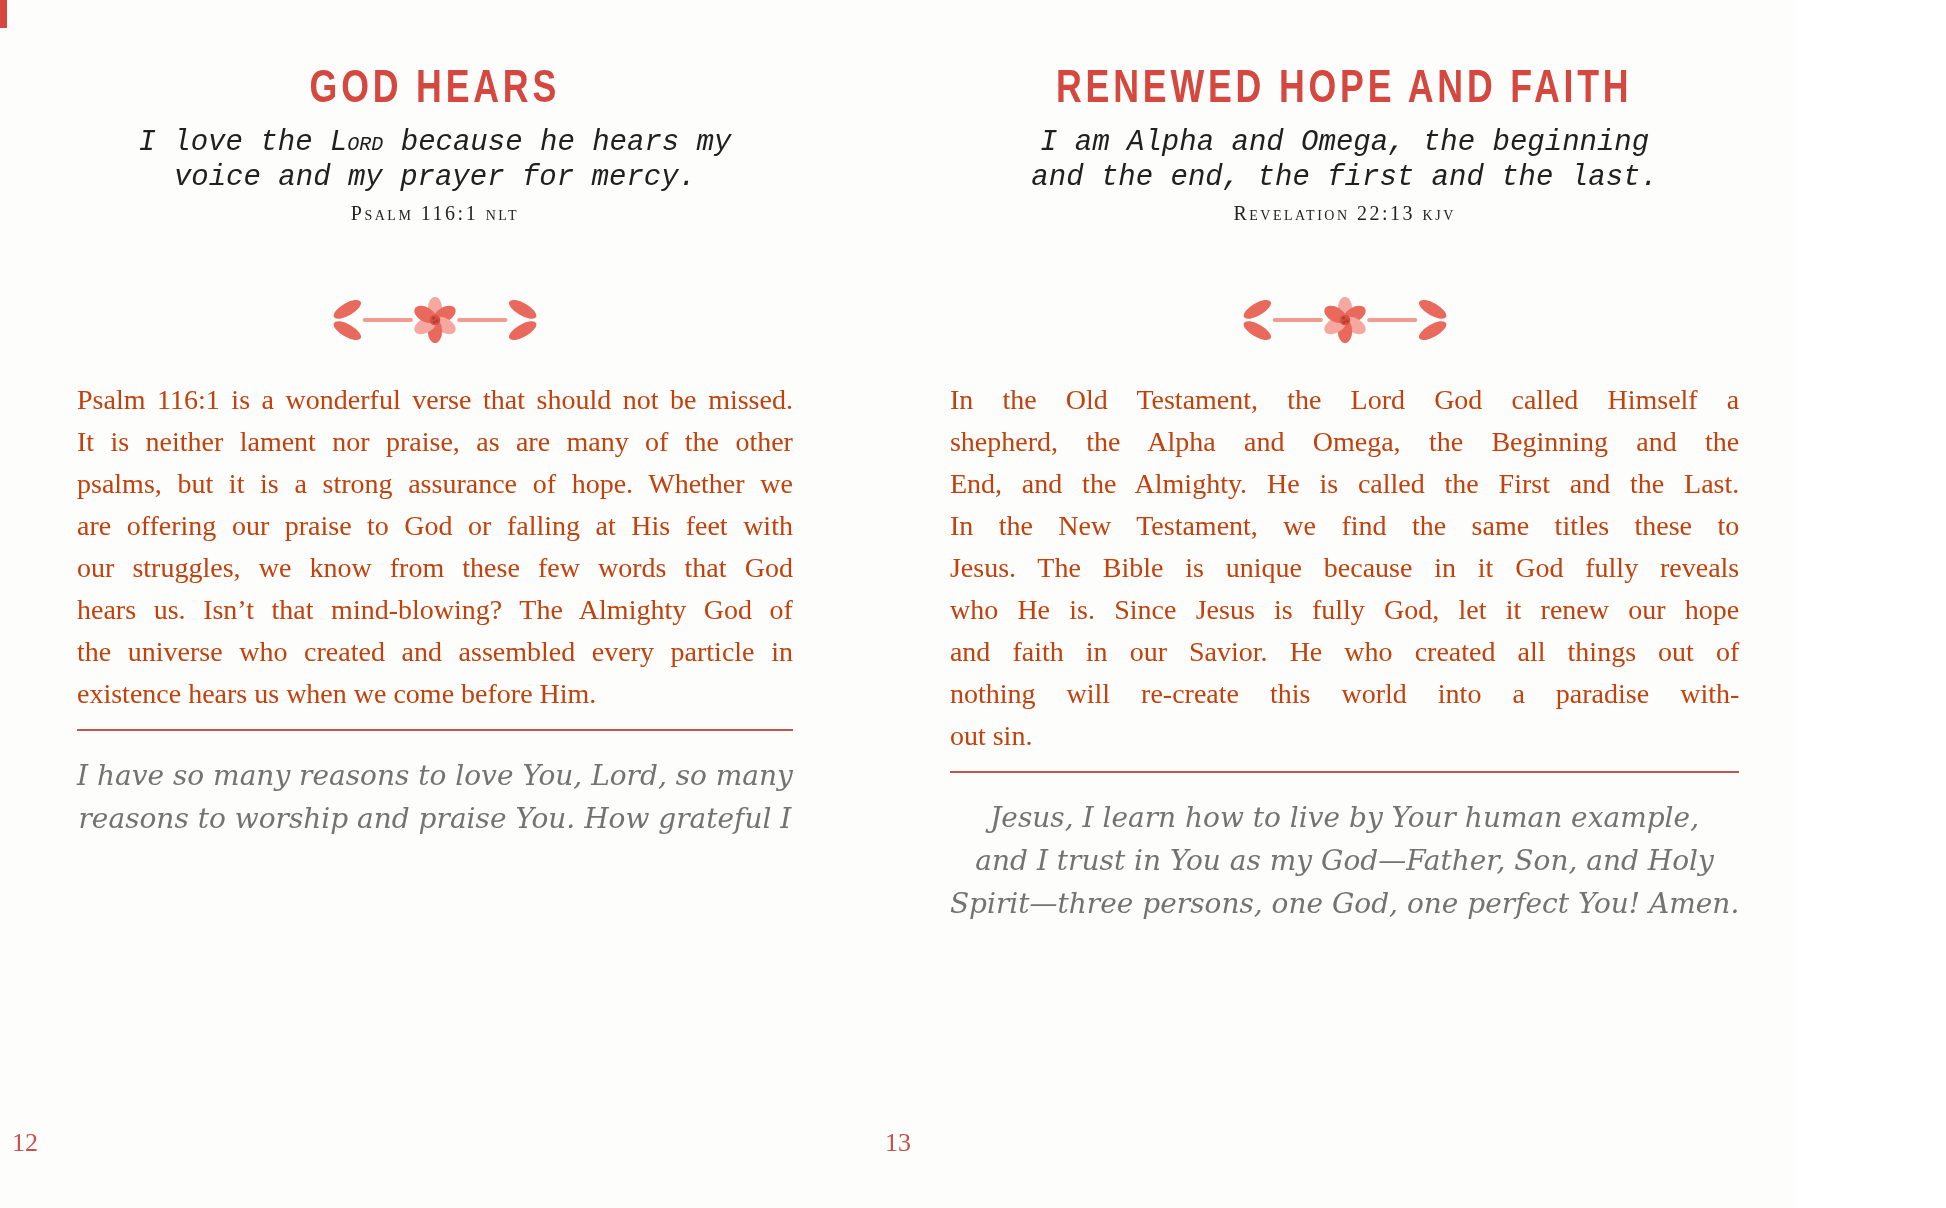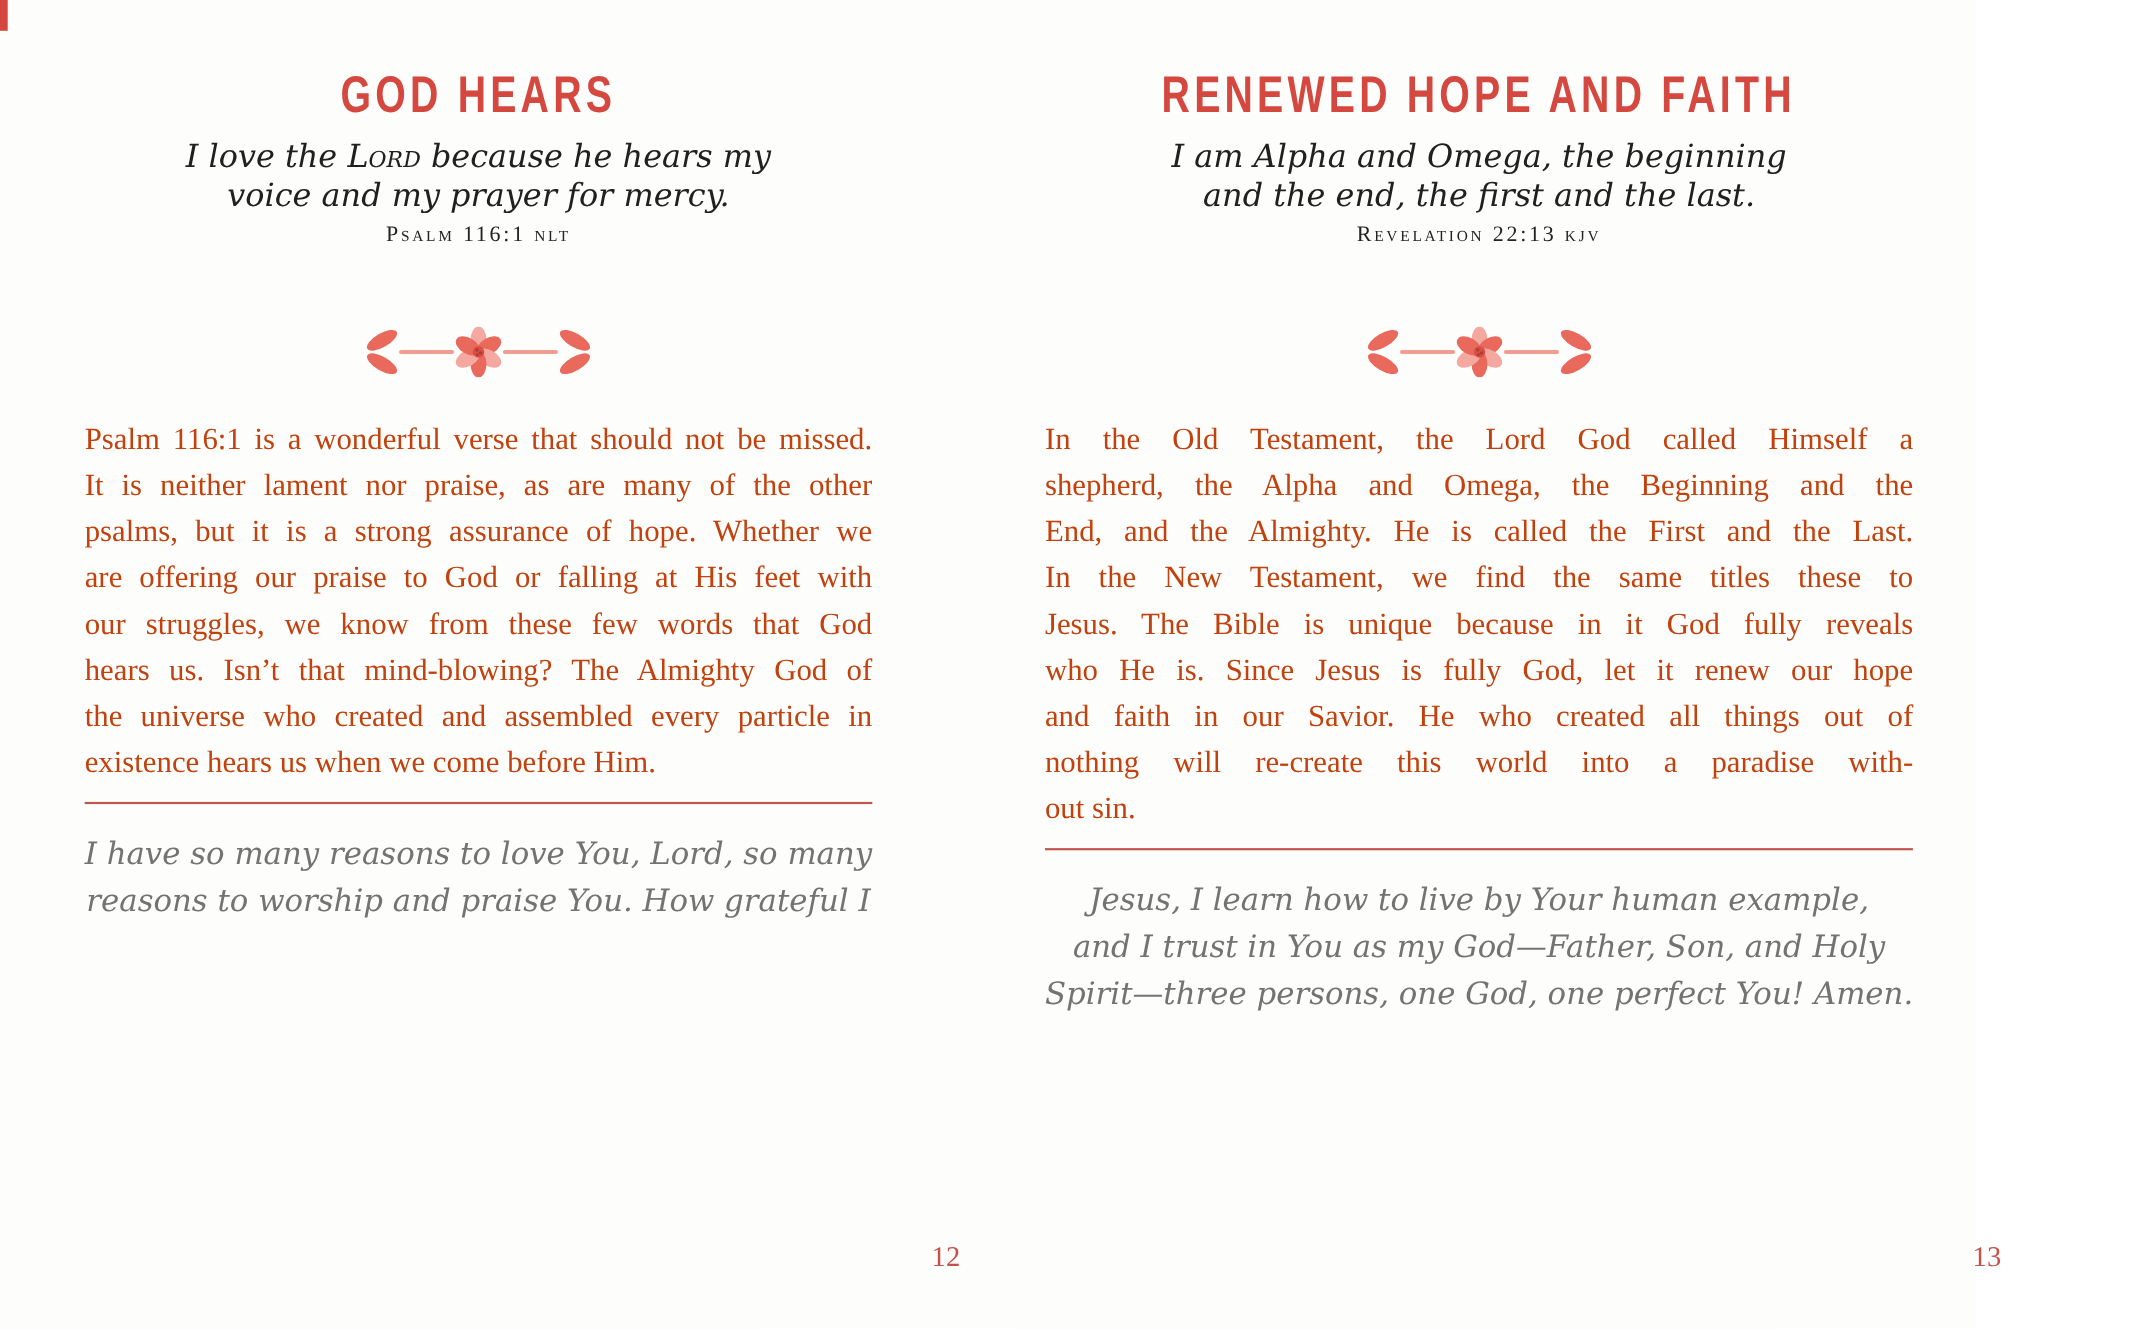--- a/index.html
+++ b/index.html
@@ -26,21 +26,21 @@
     color: var(--title-color, #d5483f);
     white-space: nowrap;
   }
   .title-inner { display: inline-block; transform: scaleX(0.76); letter-spacing: 5px; }
 
   .scripture {
     margin-top: 13px; text-align: center;
     font-family: "DejaVu Serif", serif; font-style: italic;
     font-size: 29px; color: #202020;
   }
-  .s-line { line-height: 35px; white-space: nowrap; }
+  .s-line { line-height: 35px; white-space: nowrap; font-family: Liberation Mono, monospace; }
   .sc { font-variant: small-caps; }
 
   .reference {
     margin-top: 7px; text-align: center;
     font-family: "Liberation Serif", serif;
     font-variant: small-caps; letter-spacing: 2.5px;
     font-size: 20px; color: #232323;
   }
 
   .ornament { margin-top: 72px; text-align: center; height: 46px; }
@@ -59,21 +59,21 @@
 
   .prayer {
     margin-top: 23px; text-align: center;
     font-family: "DejaVu Serif", serif; font-style: italic;
     font-size: 28px; color: #737373;
   }
   .p-line { line-height: 43px; white-space: nowrap; }
 
   .pagenum {
     position: absolute; left: 12px; right: 0; top: 1128px;
-    text-align: right;
+    text-align: left;
     font-size: 26px; color: var(--page-number-color, #c6504a);
   }
 </style>
 </head>
 <body>
 
 <div class="spread">
 
   <div class="book-edge"></div>
 

